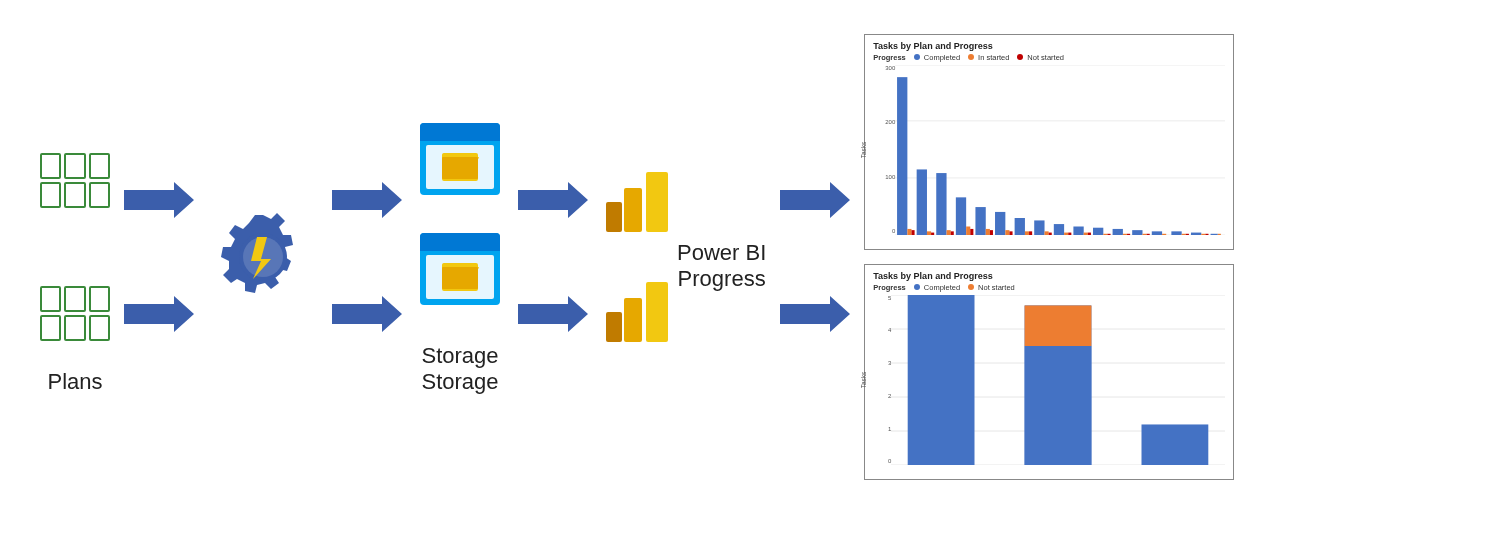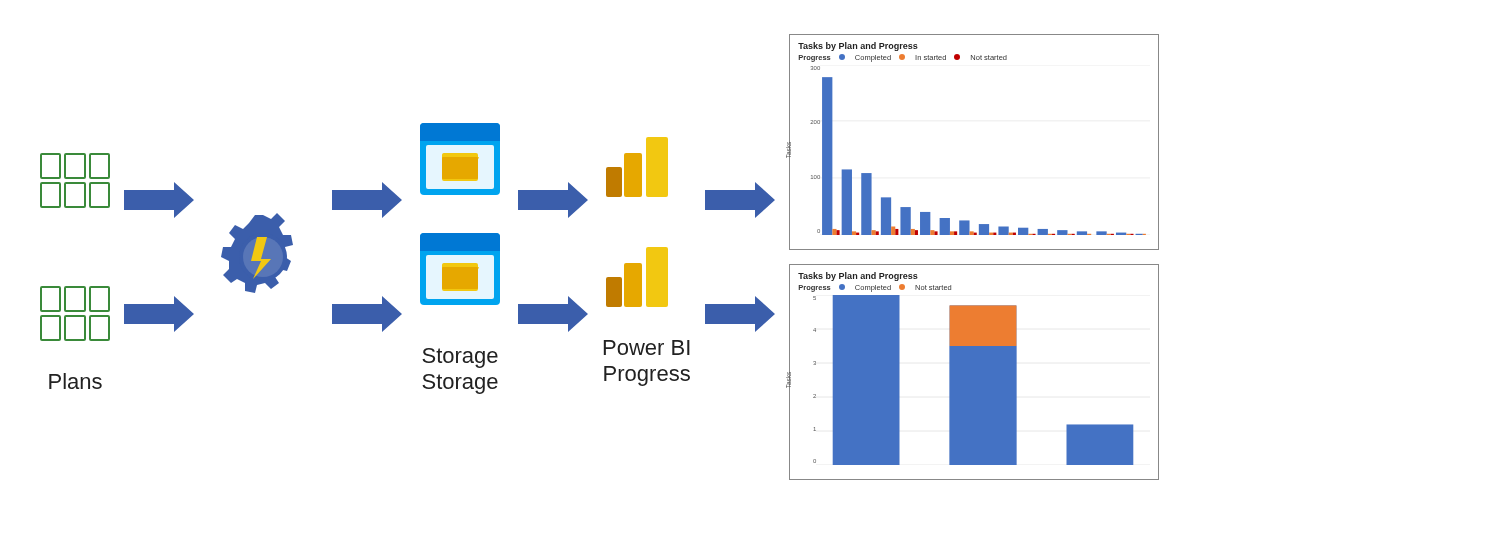--- a/index.html
+++ b/index.html
@@ -76,21 +76,21 @@
     .chart-legend {
       display: flex;
       gap: 8px;
       align-items: center;
       margin-bottom: 3px;
     }
 
     .legend-item {
       display: flex;
       align-items: center;
-      gap: 10px;
+      gap: 4px;
       font-size: 7.5px;
       color: #333;
     }
 
     .legend-dot {
       width: 6px;
       height: 6px;
       border-radius: 50%;
       flex-shrink: 0;
     }
@@ -202,21 +202,21 @@
 
   <div style="display:flex;flex-direction:column;gap:78px;margin:0 4px;margin-top:-35px;">
     <svg width="70" height="36" viewBox="0 0 70 36">
       <polygon points="0,8 50,8 50,0 70,18 50,36 50,28 0,28" fill="#3B5EAB"></polygon>
     </svg>
     <svg width="70" height="36" viewBox="0 0 70 36">
       <polygon points="0,8 50,8 50,0 70,18 50,36 50,28 0,28" fill="#3B5EAB"></polygon>
     </svg>
   </div>
 
-  <div style="display:flex;flex-direction:column;align-items:flex-start;margin:0 10px;margin-top:-35px;">
+  <div style="display:flex;flex-direction:row;align-items:center;margin:0 10px;margin-top:-35px;">
     <div style="display:flex;flex-direction:column;gap:30px;align-items:center;">
 
       <svg width="75" height="80" viewBox="0 0 75 80">
 
         <rect x="44" y="10" width="22" height="60" rx="2" fill="#F2C811"></rect>
         <rect x="22" y="26" width="18" height="44" rx="2" fill="#E6A800"></rect>
         <rect x="4" y="40" width="16" height="30" rx="2" fill="#C07B00"></rect>
       </svg>
 
       <svg width="75" height="80" viewBox="0 0 75 80">

